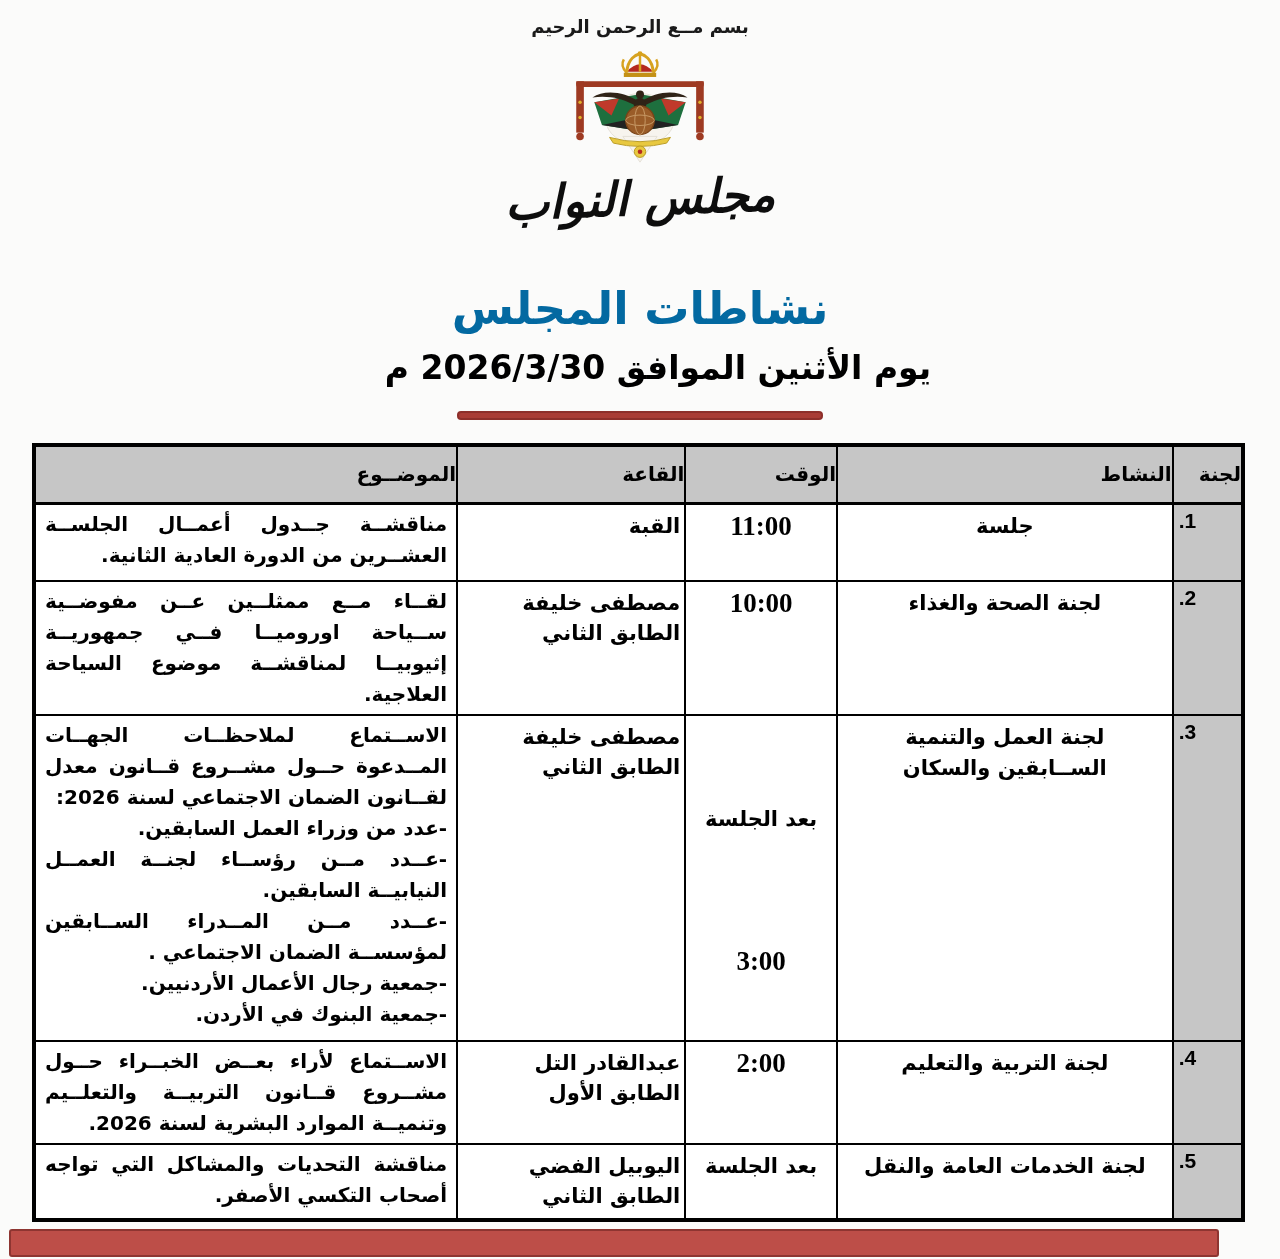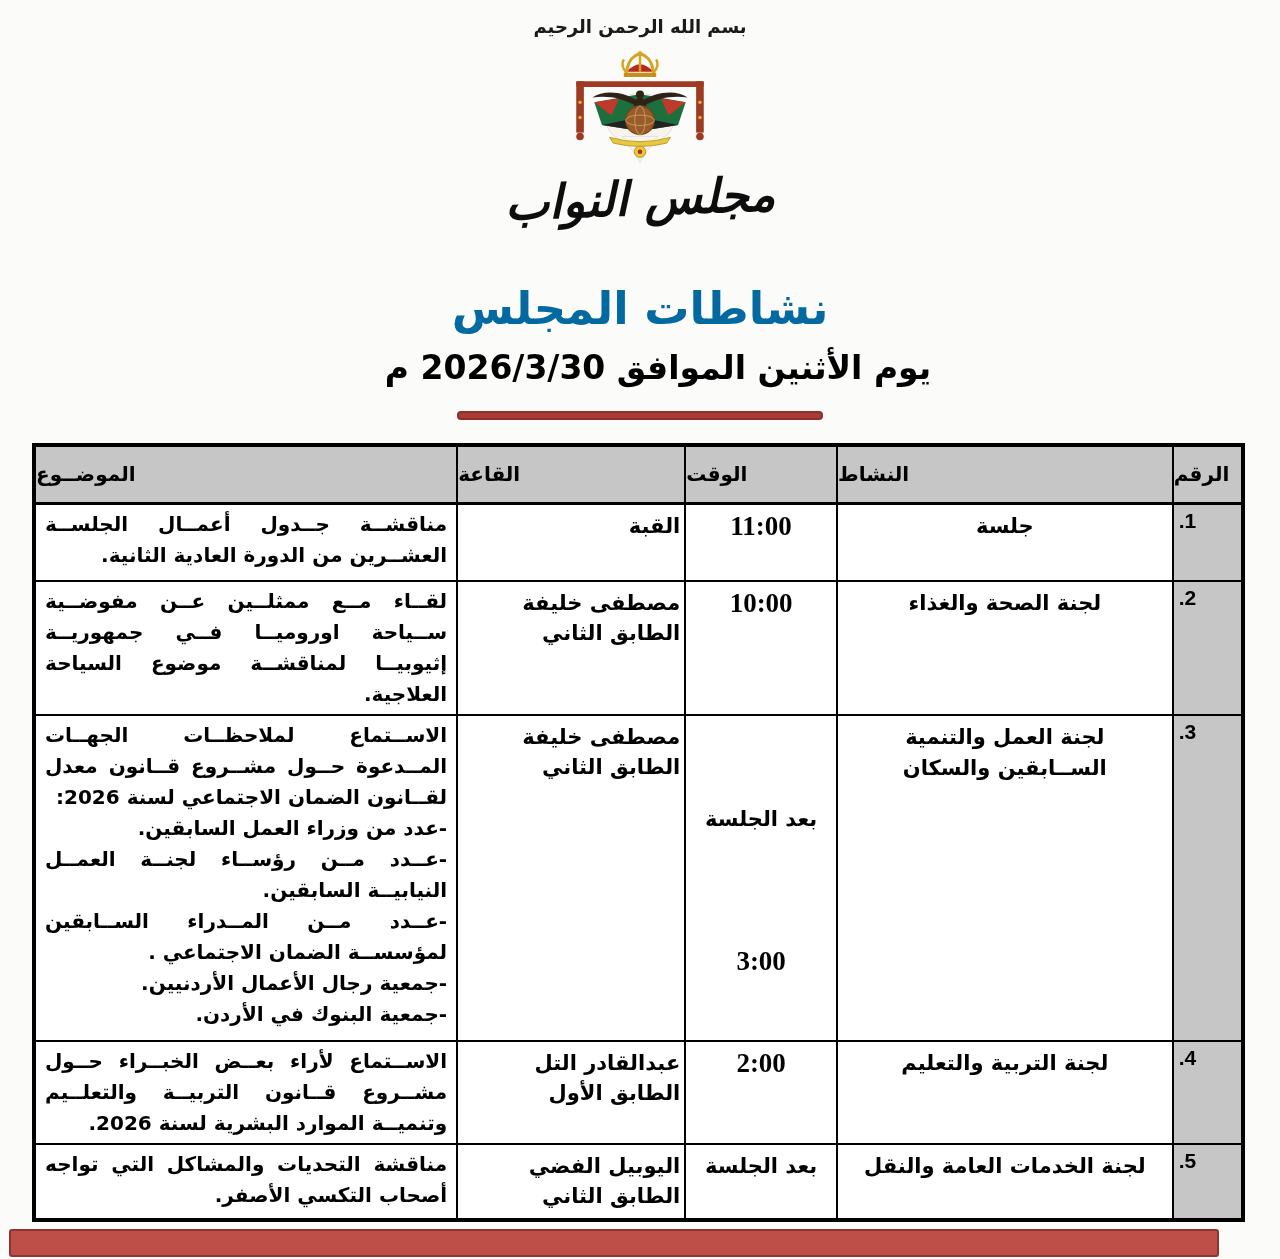--- a/index.html
+++ b/index.html
@@ -68,21 +68,21 @@
   .schedule th, .schedule td {
     border:2px solid #000;
     vertical-align:top;
     font-weight:bold;
     color:#000;
   }
   .schedule thead tr { height:58px; }
   .schedule thead th {
     background:#c6c6c6;
     font-size:20px;
-    text-align:left;
+    text-align:right;
     vertical-align:middle;
   }
   .schedule thead { border-bottom:3px solid #000; }
 
   tbody tr:nth-child(1){ height:78px; }
   tbody tr:nth-child(2){ height:100px; }
   tbody tr:nth-child(3){ height:326px; }
   tbody tr:nth-child(4){ height:94px; }
   tbody tr:nth-child(5){ height:76px; }
 
@@ -140,21 +140,21 @@
     background:#bd4e48;
     border:2px solid #8e3531;
     border-radius:3px;
   }
 </style>
 </head>
 <body>
 
 <div class="page">
 
-  <div class="bismillah">بسم الله الرحمن الرحيم</div>
+  <div class="bismillah">بسم مــع الرحمن الرحيم</div>
 
   <div class="emblem-wrap">
     <svg width="172" height="118" viewBox="0 0 180 124" aria-hidden="true">
 
       <ellipse cx="90" cy="76" rx="36" ry="27" fill="#f7f4ee" stroke="#e4dfd6" stroke-width="1"></ellipse>
       <polygon points="72,94 108,94 90,121" fill="#f7f4ee" stroke="#e4dfd6" stroke-width="1"></polygon>
 
       <polygon points="42,58 88,50 88,88 50,82" fill="#1e6f3e"></polygon>
       <polygon points="42,58 68,54 60,72" fill="#c0392b"></polygon>
       <polygon points="50,82 88,88 88,74" fill="#222222"></polygon>
@@ -205,21 +205,21 @@
   <table class="schedule">
     <colgroup>
       <col style="width:70px">
       <col style="width:334px">
       <col style="width:151px">
       <col style="width:227px">
       <col style="width:421px">
     </colgroup>
     <thead>
       <tr>
-        <th>الرقم</th>
+        <th>لجنة</th>
         <th>النشاط</th>
         <th>الوقت</th>
         <th>القاعة</th>
         <th>الموضــوع</th>
       </tr>
     </thead>
     <tbody>
       <tr>
         <td class="cell-number">.1</td>
         <td class="cell-activity">جلسة</td>

